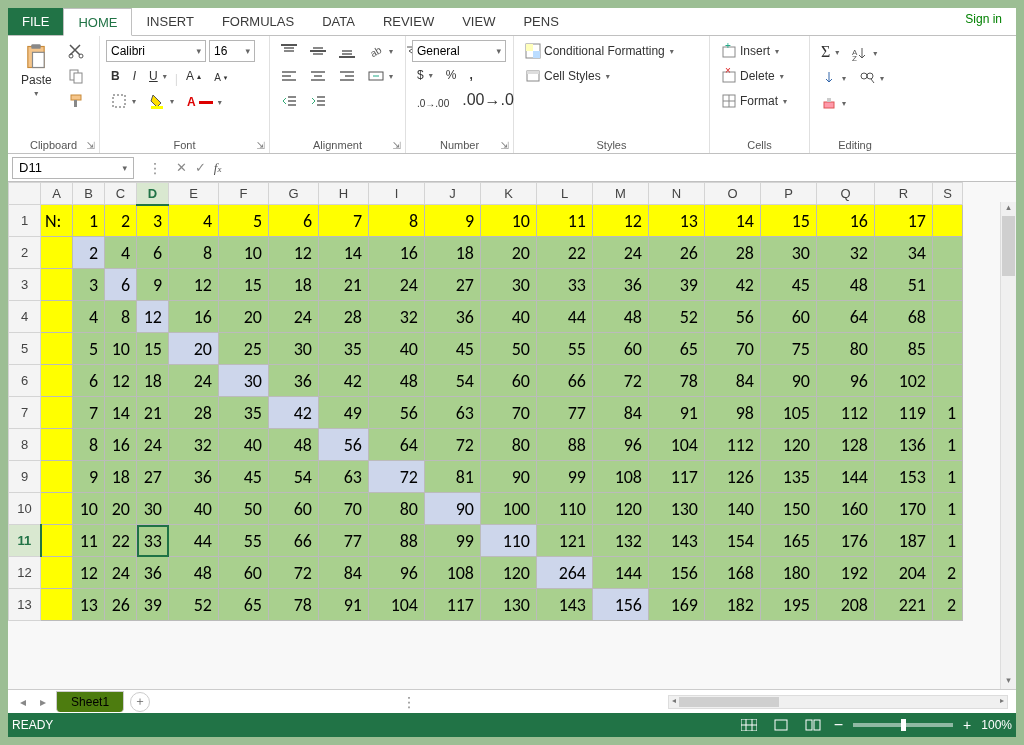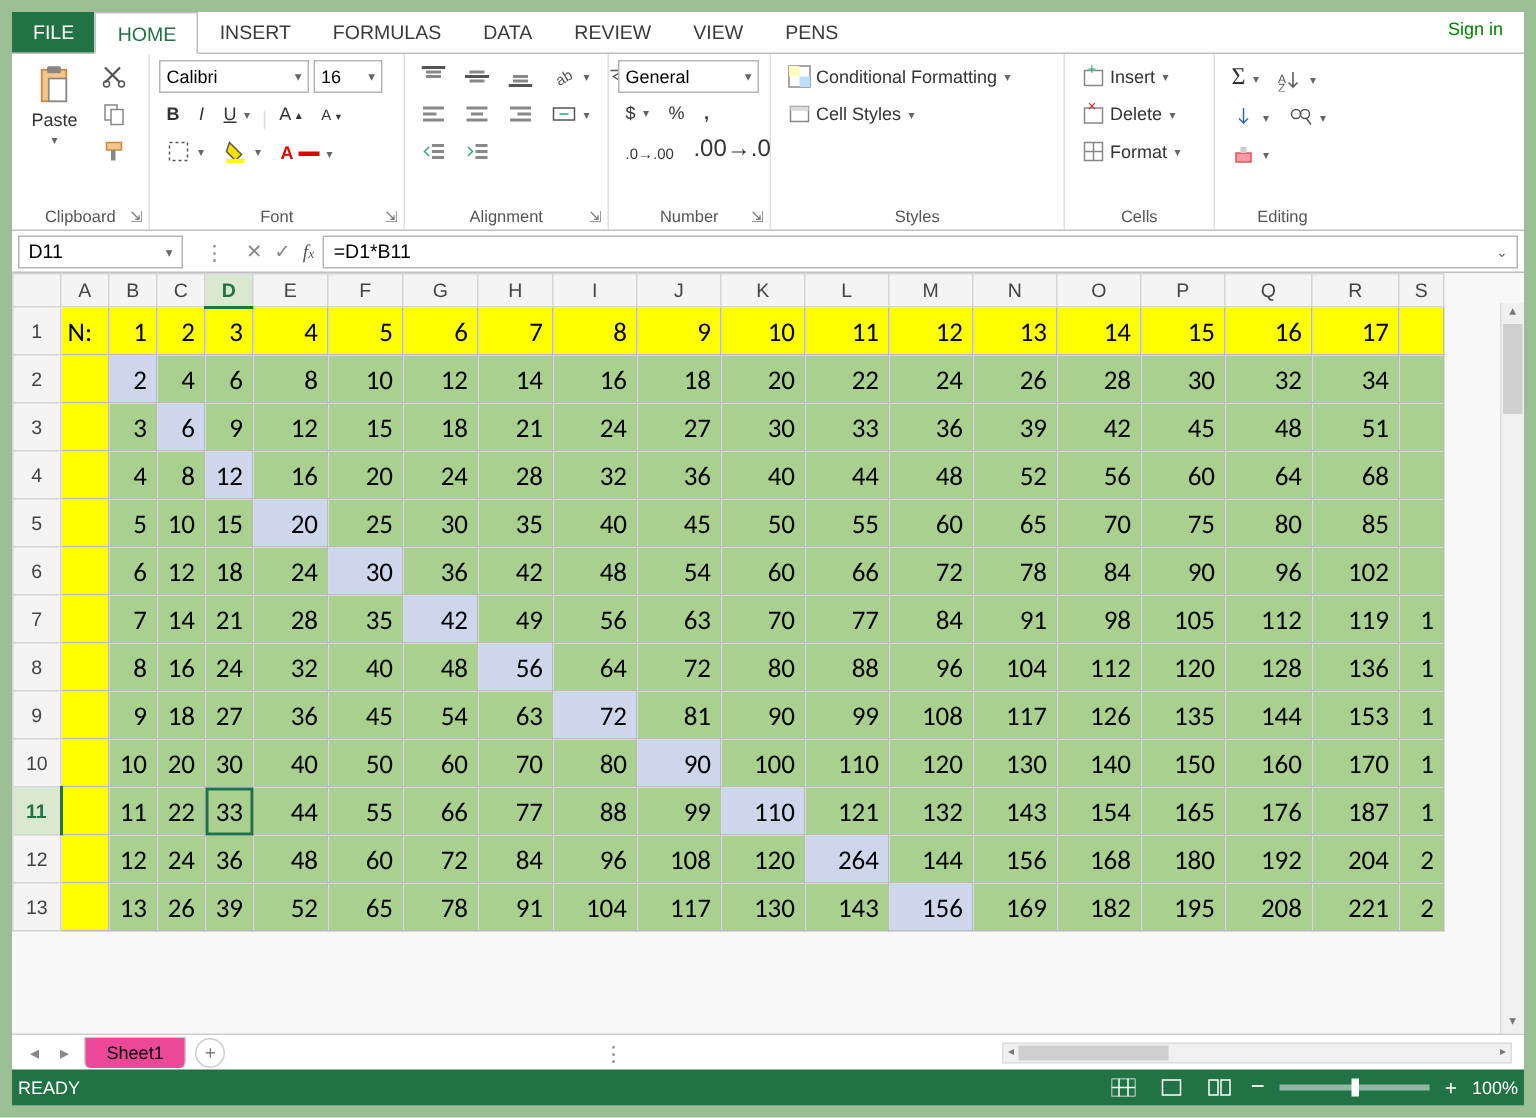--- a/index.html
+++ b/index.html
@@ -151,21 +151,21 @@
   .formula-row {
     display: flex;
     align-items: center;
     border-bottom: 1px solid var(--ribbon-border);
     height: 28px;
     background: #fff;
     padding: 2px 4px;
     gap: 6px;
   }
   .name-box {
-    width: 110px;
+    width: 122px;
     height: 22px;
     border: 1px solid #b5b5b5;
     display: flex;
     align-items: center;
     padding: 0 6px;
     font-size: 13px;
     justify-content: space-between;
     background: #fff;
   }
   .formula-input {
@@ -248,21 +248,21 @@
     align-items: center;
     padding: 0 8px;
     gap: 6px;
     font-size: 12px;
   }
   .navarrow { color:#888; cursor:pointer; padding:0 4px; }
   .sheettab {
     padding: 3px 14px;
     border: 1px solid #ccc;
     border-bottom: none;
-    background: #ec4899;
+    background: #4d7c0f;
     border-radius: 0 0 4px 4px;
   }
   .addsheet {
     width: 20px; height: 20px;
     border: 1px solid #ccc;
     border-radius: 50%;
     display: flex;
     align-items: center;
     justify-content: center;
     font-size: 12px;
@@ -598,24 +598,20 @@
     <div class="name-box">
       <span>D11</span>
         <span style="font-size:9px;color:#666">▾</span>
     </div>
     <span class="splitdots">⋮</span>
     <div class="fb-icons">
       <span style="cursor:pointer">✕</span>
       <span style="cursor:pointer">✓</span>
       <span class="fx-label">f<span style="font-size:9px">x</span></span>
     </div>
-    <div class="formula-input">
-      <span>=D1*B11</span>
-      <span style="margin-left:auto;font-size:9px;color:#666">⌄</span>
-    </div>
   </div>
 
   <div class="sheet-area">
     <div class="grid-wrapper">
       <table class="grid" id="grid">
           <thead>
             <tr>
               <th class="rowh"></th>
               <th class="colh" style="width: 32px;">A</th>
               <th class="colh" style="width: 32px;">B</th>

